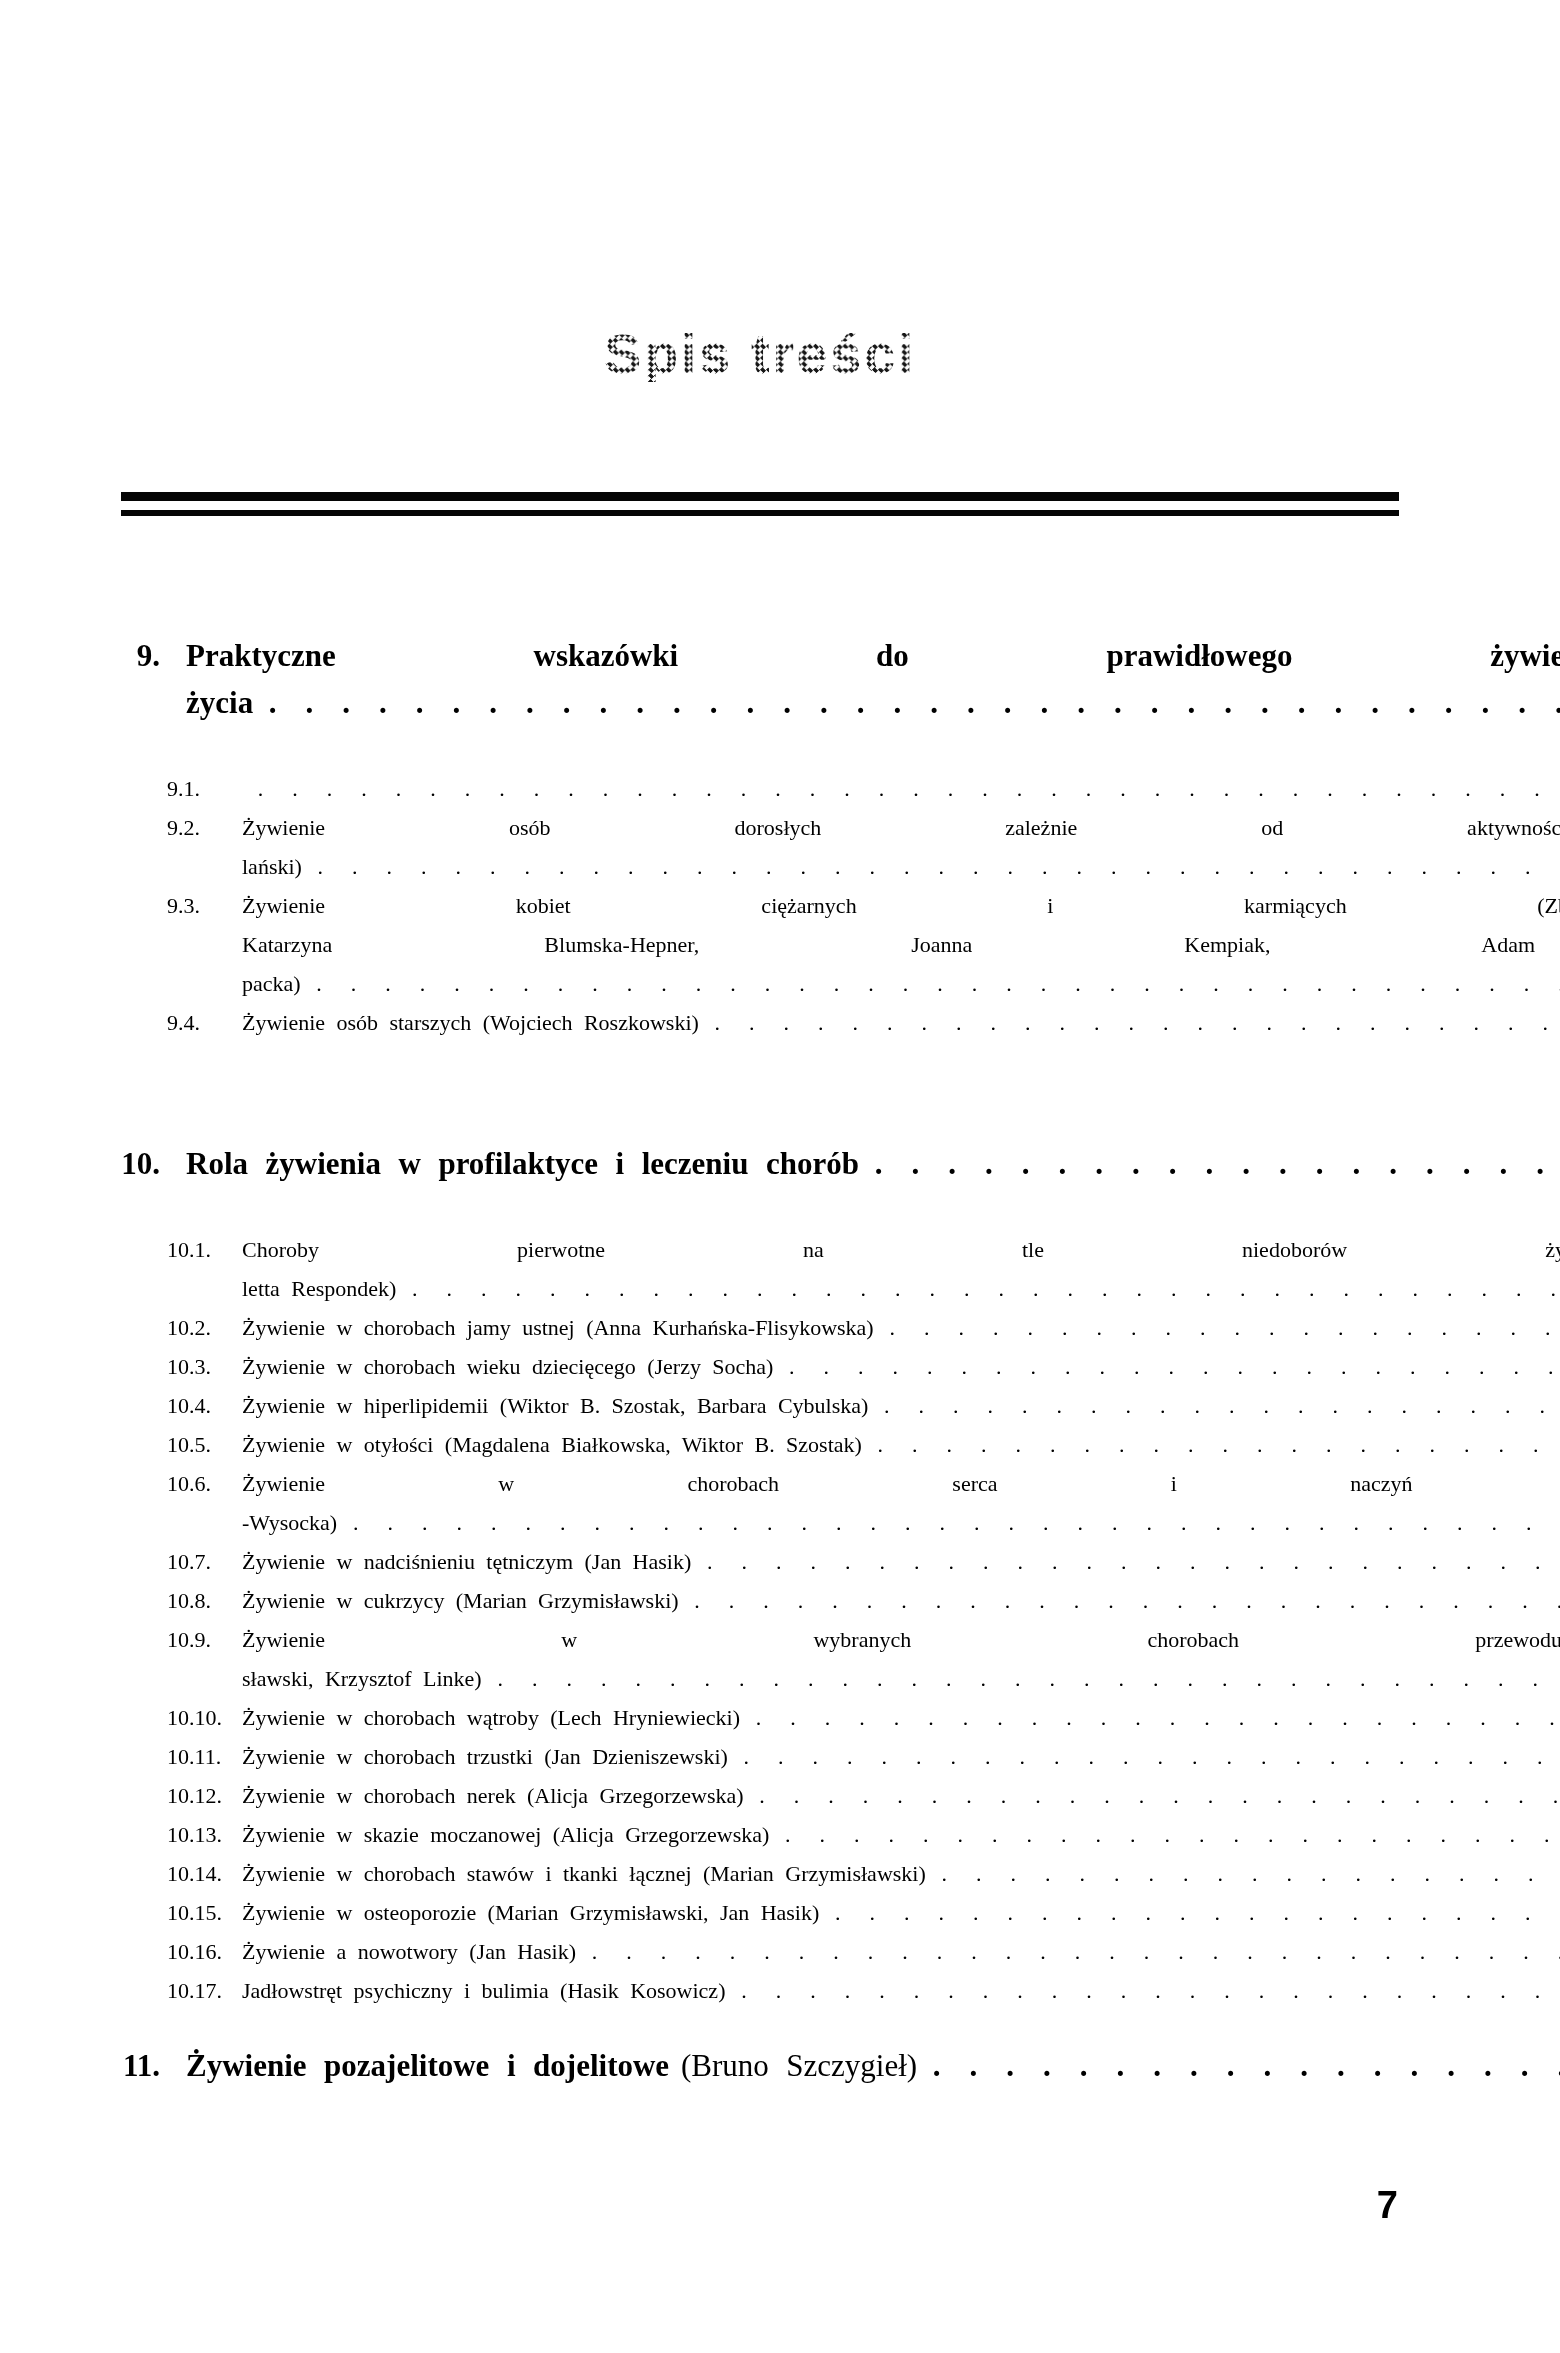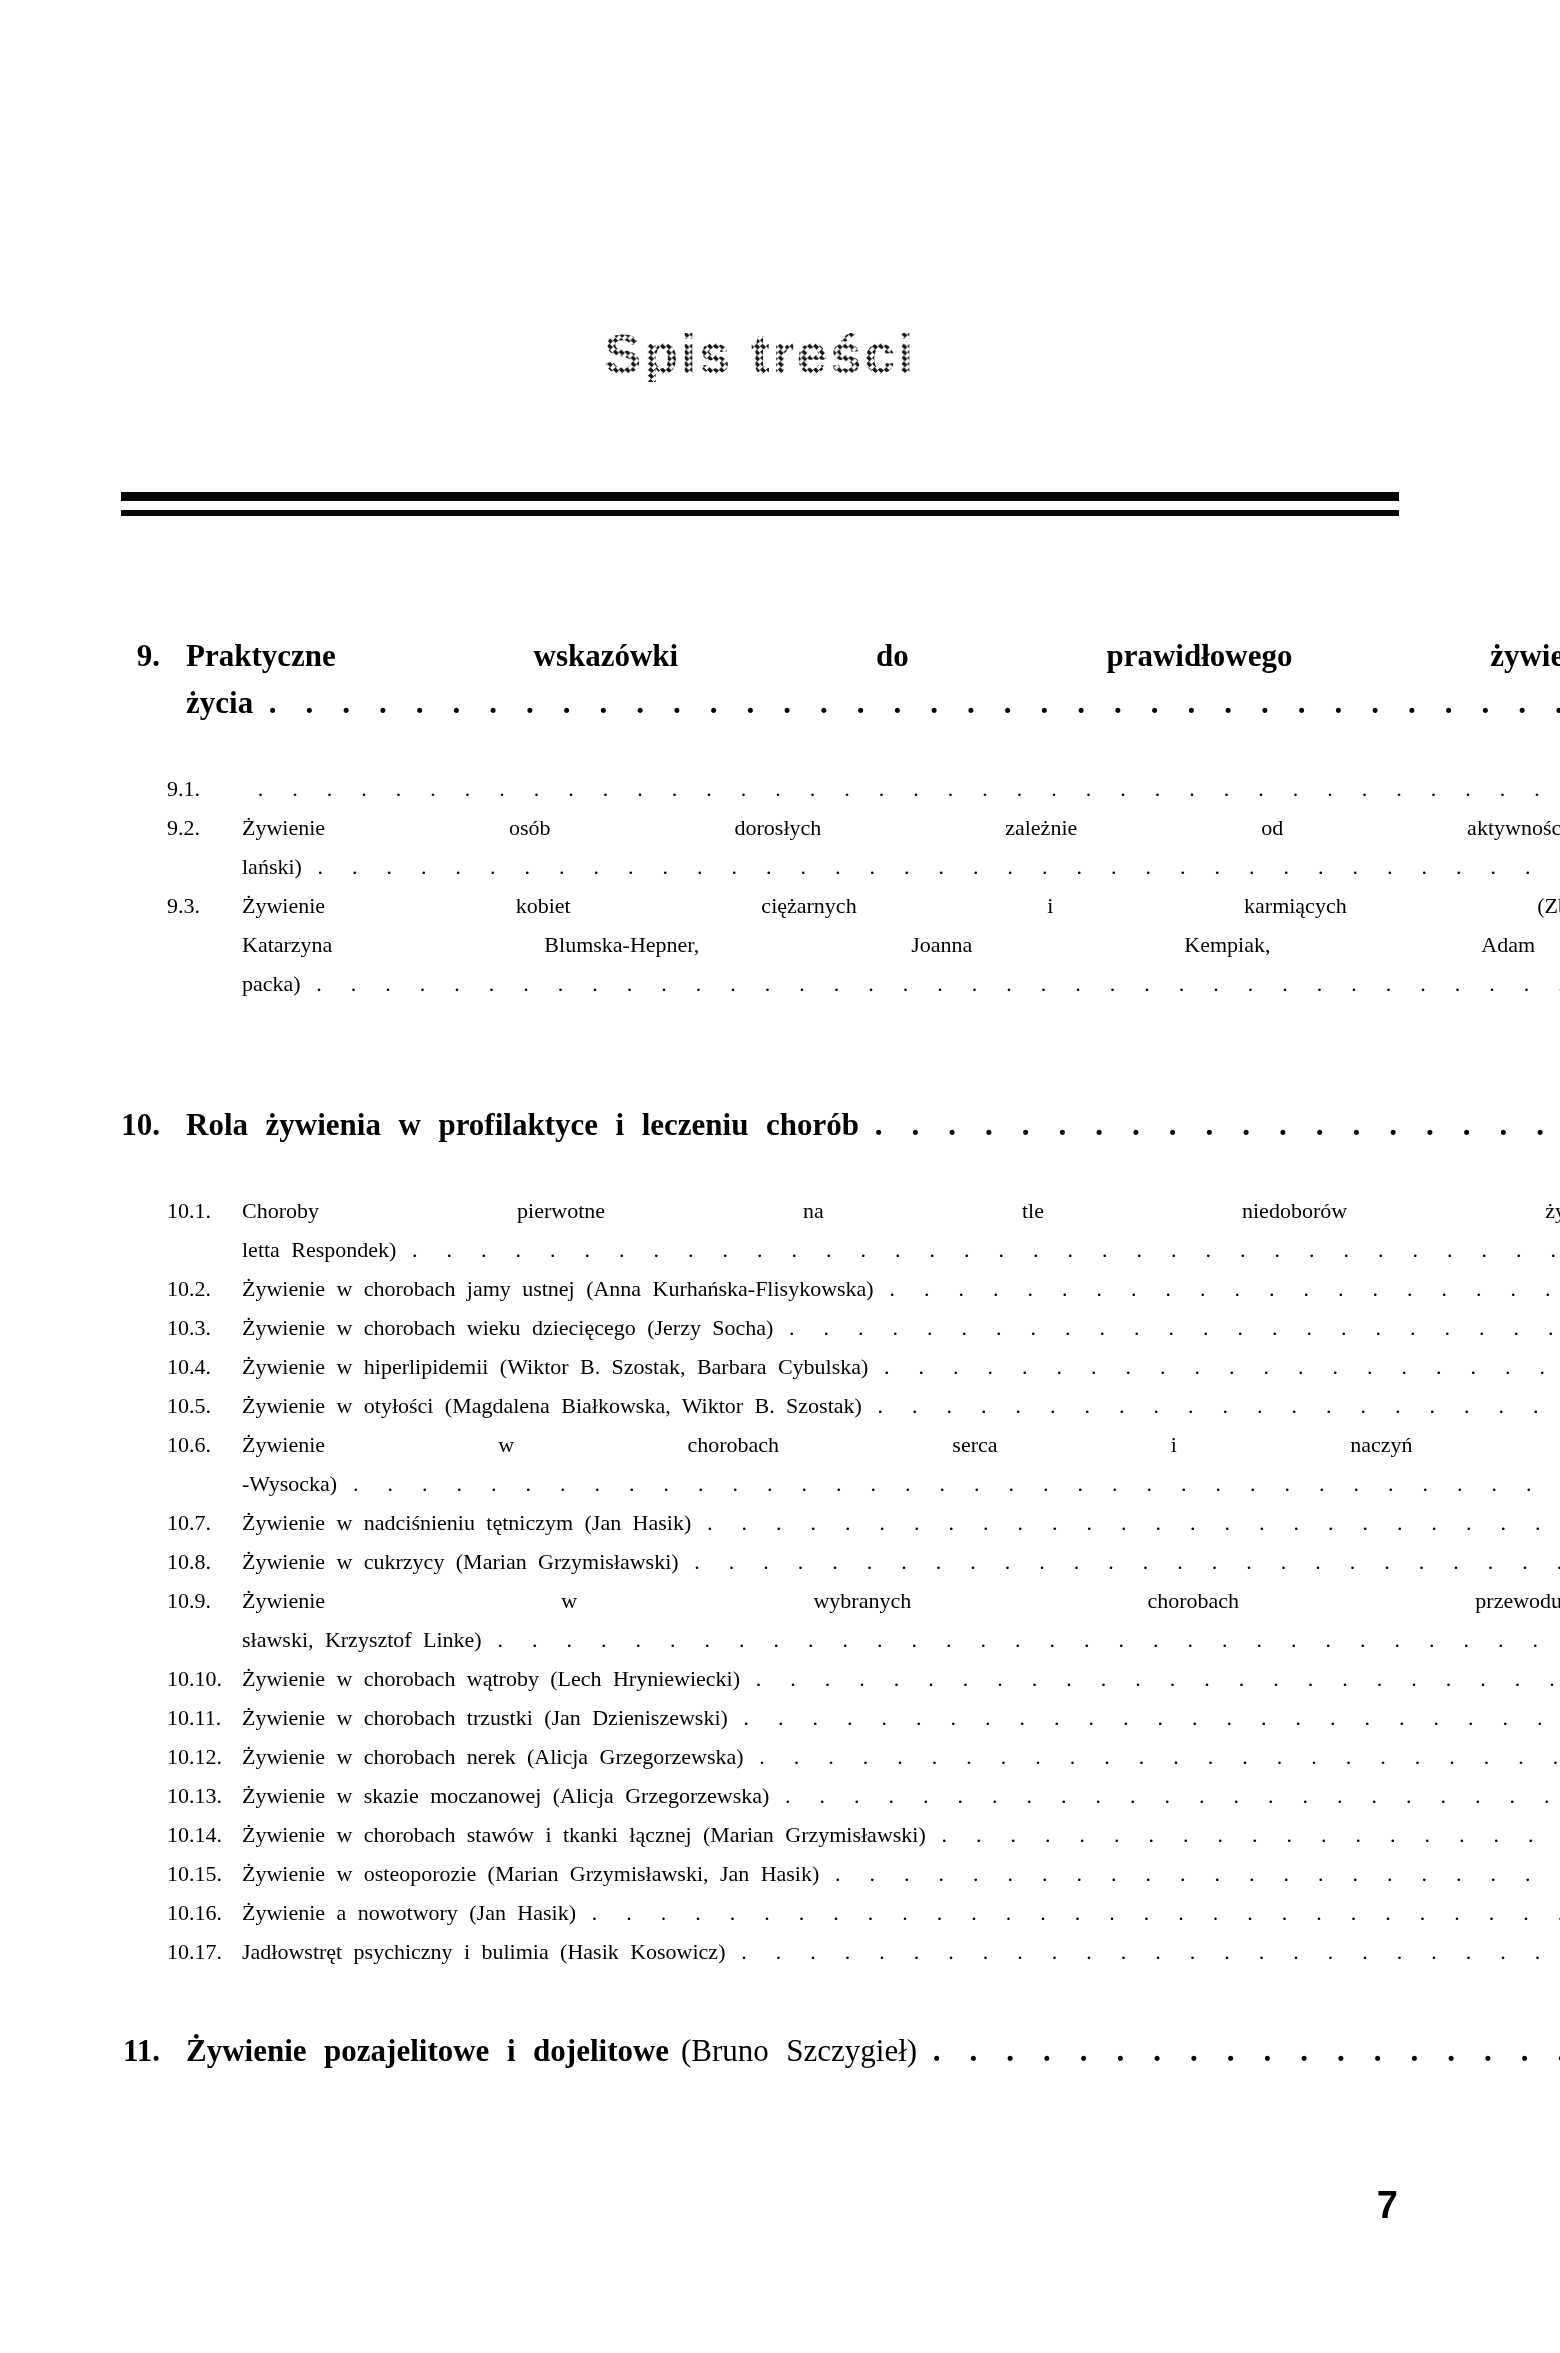--- a/index.html
+++ b/index.html
@@ -39,21 +39,21 @@
 
   
   .rules { margin-top:110px; }
   .rule-thick { height:9.2px; background:#050505; }
   .rule-thin  { height:5.9px;  background:#050505; margin-top:8.5px; }
 
   
   .section {}
   .sec-9  { margin-top:116px; }
   .sec-10 { margin-top:98px; }
-  .sec-11 { margin-top:56px; }
+  .sec-11 { margin-top:32px; }
 
   .heading {
     display:grid;
     grid-template-columns:65px 1fr 63px;
     font-weight:bold;
     font-size:31px;
     line-height:47px;
   }
   .h-num { text-align:right; padding-right:26px; white-space:nowrap; }
   .h-suffix { font-weight:normal; margin-left:11.8px;text-align:right; }
@@ -146,20 +146,29 @@
             <div class="i-num">9.3.</div>
             <div class="i-body">
               <div class="line jline">Żywienie kobiet ciężarnych i karmiących (Zbigniew Słomko, Jan Hasik,</div>
               <div class="line jline">Katarzyna Blumska-Hepner, Joanna Kempiak, Adam Mościcki, Mariola Ro-</div>
               <div class="line lastline">
                 <span class="ltext">packa)</span>
                 <span class="dotfill"></span>
               </div>
             </div>
           </div>
+          <div class="item">
+            <div class="i-num">9.4.</div>
+            <div class="i-body">
+              <div class="line lastline">
+                <span class="ltext">Żywienie osób starszych (Wojciech Roszkowski)</span>
+                <span class="dotfill"></span>
+              </div>
+            </div>
+          </div>
         </div>
       </div>
       <div class="section sec-10">
         <div class="heading">
           <div class="h-num">10.</div>
           <div class="h-body">
             <div class="hline lastline">
               <span class="ltext">Rola żywienia w profilaktyce i leczeniu chorób</span>
               <span class="dotfill"></span>
             </div>

